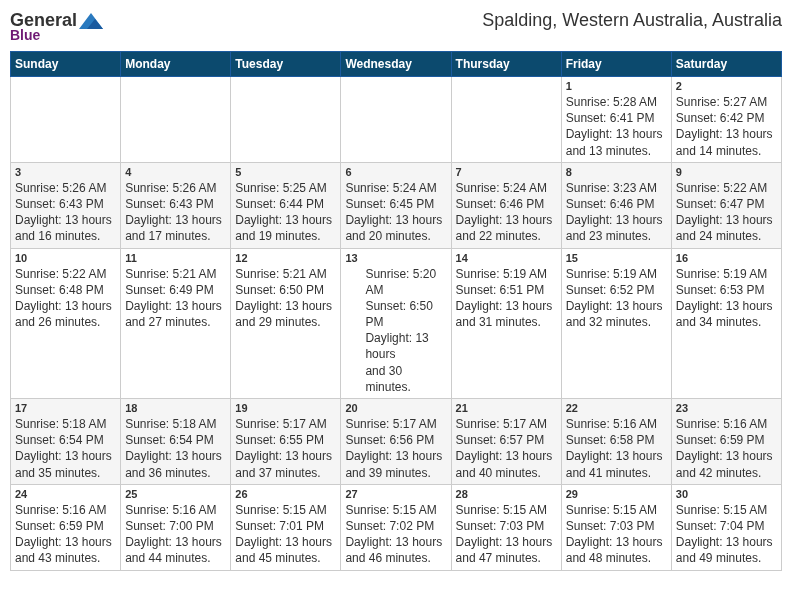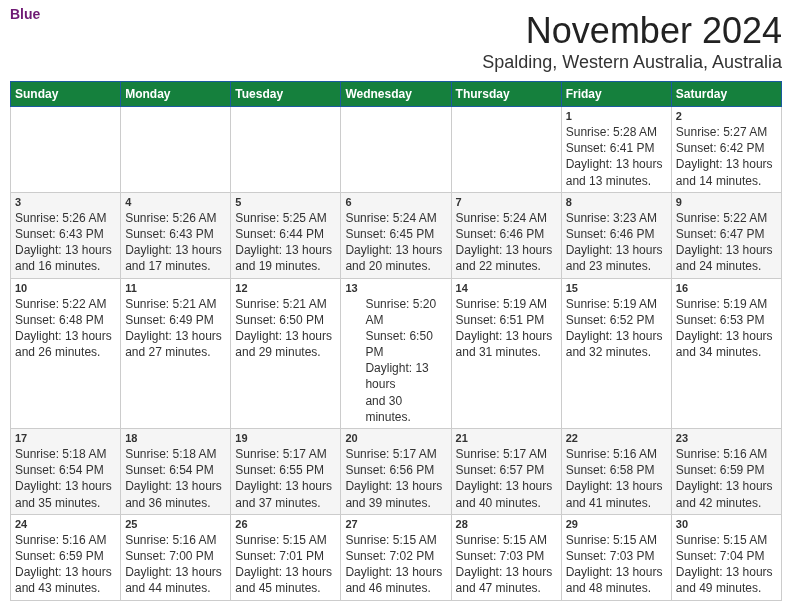--- a/index.html
+++ b/index.html
@@ -72,21 +72,21 @@
       background: #fff;
     }
     .calendar tr:nth-child(even) td {
       background: #f5f5f5;
     }
     .calendar tr:nth-child(odd) td {
       background: #fff;
     }
     
     .calendar thead tr th {
-      background: #15803d;
+      background: #0c4a6e;
     }
     .day-num {
       font-size: 11px;
       font-weight: bold;
       margin-bottom: 2px;
     }
     .day-info {
       font-size: 12px;
       line-height: 1.35;
       color: #333;
@@ -96,24 +96,30 @@
     }
     
     .row-even td { background: #f0f0f0; }
     .row-odd td { background: #fff; }
   </style>
 </head>
 <body>
 
 <div class="header">
   <div class="logo">
+    <div class="logo-text">
+      <span class="logo-general">General</span>
+      <svg class="logo-icon" viewBox="0 0 24 20">
+        <polygon points="0,18 12,2 24,18" fill="#2a7abf"></polygon>
+        <polygon points="8,18 16,8 24,18" fill="#1a5a9f"></polygon>
+      </svg>
+    </div>
     <div style="font-size:14px; font-weight:bold; color:#701a75; margin-top:-4px;">Blue</div>
   </div>
   <div class="title-block">
-    <div class="month-title">November 2024</div>
     <div class="location">Spalding, Western Australia, Australia</div>
   </div>
 </div>
 
 <table class="calendar">
   <thead>
     <tr>
     <th>Sunday</th>
         <th>Monday</th>
         <th>Tuesday</th>

